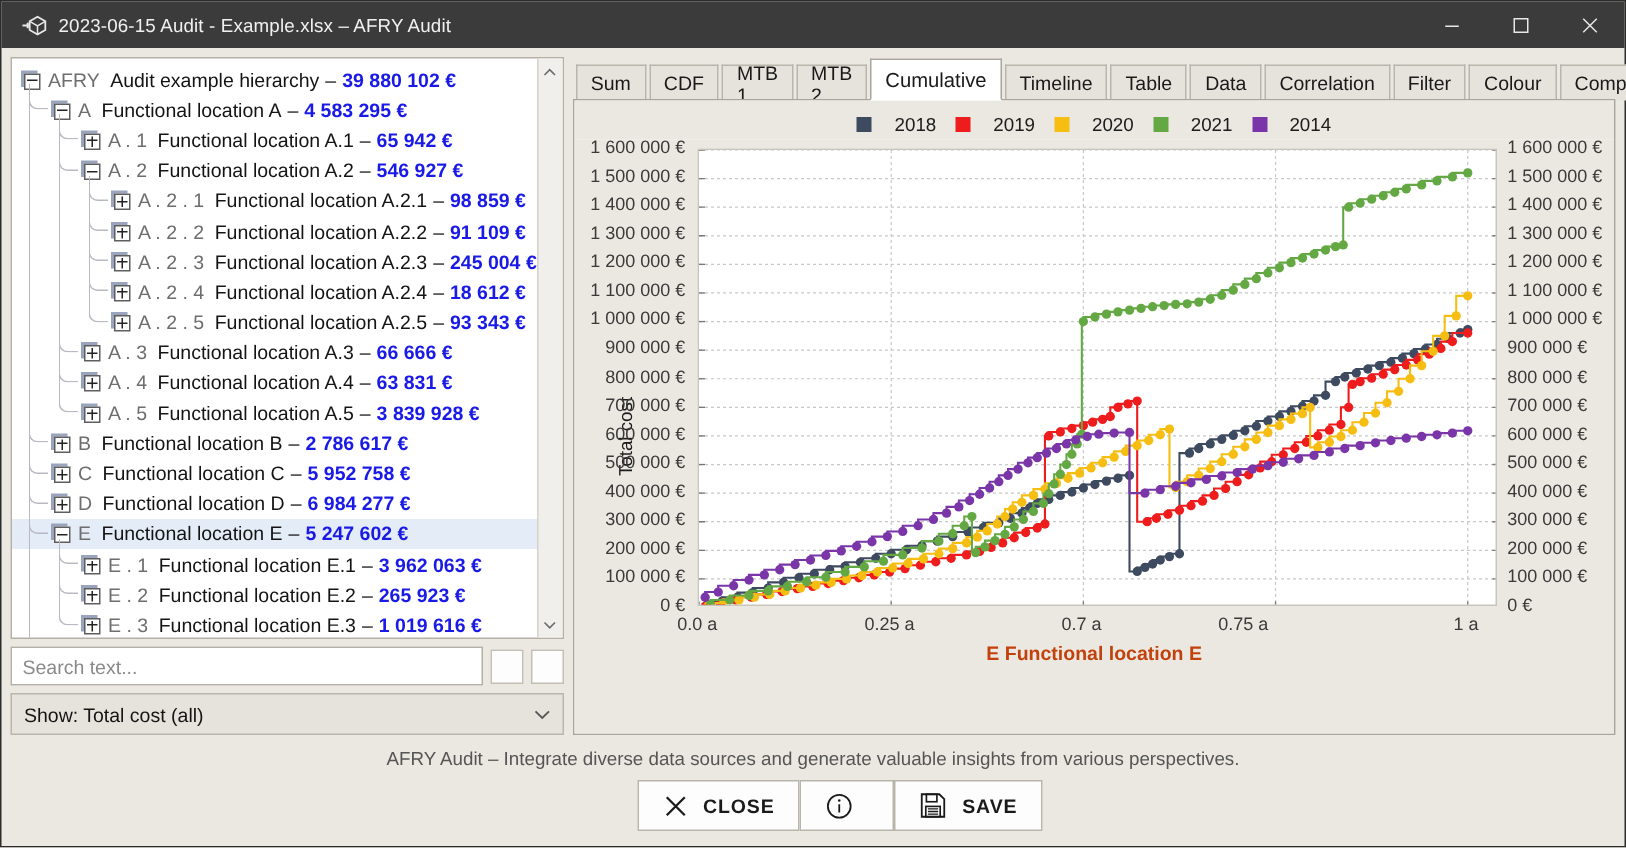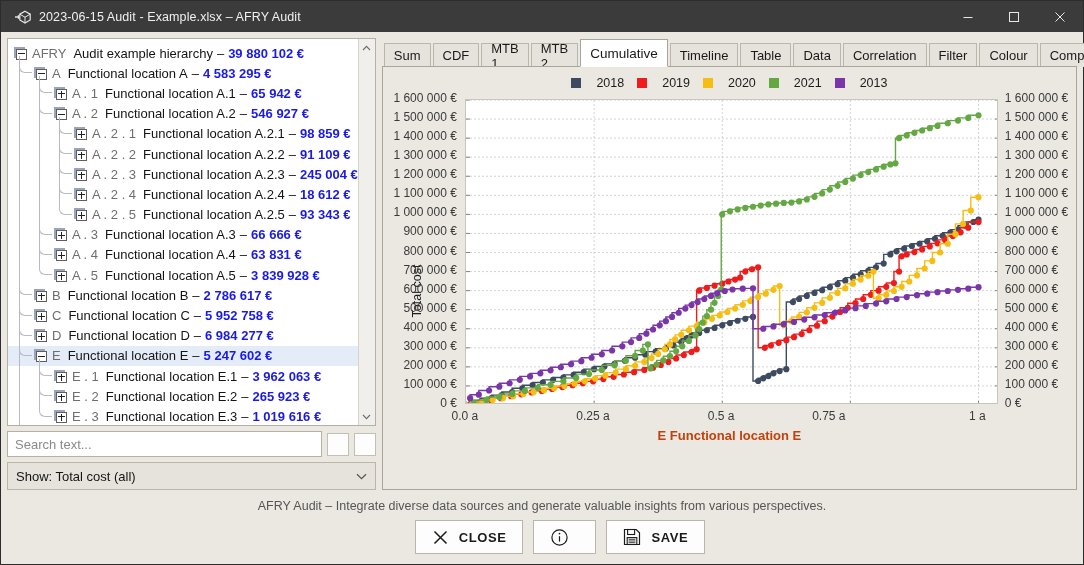--- a/index.html
+++ b/index.html
@@ -109,21 +109,21 @@
     height:25px; background:#e6e3dc; border:1px solid #bab6ac; display:flex; align-items:center;
     padding:0 8px; font-size:13px; color:#141414;
   }
   .combo .chev { margin-left:auto; padding-left:18px; color:#555; font-size:11px; }
   .combo.wide { width:184px; }
   .combo.narrow { width:110px; }
 
   
   .footer { flex:0 0 auto; padding:5px 0 0 0; text-align:center; }
   .tagline { font-size:12.5px; color:#555; padding:4px 0 7px 0; }
-  .btnrow { display:flex; justify-content:center; gap:10px; padding-bottom:10px;margin-left:36px; }
+  .btnrow { display:flex; justify-content:center; padding-bottom:10px;margin-left:36px; }
   .bigbtn {
     height:34px; min-width:56px; padding:0 16px; background:#fdfdfd; border:1px solid #b9b5ab;
     display:flex; align-items:center; justify-content:center; gap:10px;
     font-size:13px; font-weight:bold; letter-spacing:.6px; color:#1a1a1a;
   }
   svg { display:block; }
 </style>
 </head>
 <body>
 
@@ -490,21 +490,21 @@
             <div class="legend-item">
               <span class="legend-swatch" style="background: rgb(246, 189, 18);"></span>
               <span>2020</span>
             </div>
             <div class="legend-item">
               <span class="legend-swatch" style="background: rgb(100, 168, 68);"></span>
               <span>2021</span>
             </div>
             <div class="legend-item">
               <span class="legend-swatch" style="background: rgb(122, 54, 168);"></span>
-              <span>2013</span>
+              <span>2014</span>
             </div>
           </div>
         <div class="plotarea" id="plotarea">
           <div class="axis-ylabel">Total cost</div>
           <div class="plotbox" id="plotbox" style="left: 82px; top: 6px; width: 533px; height: 305px;">
               <svg width="533" height="305">
                 <line y1="305" y2="305" x1="0" x2="4" stroke="#777" stroke-width="0.9"></line>
                 <line y1="305" y2="305" x1="529" x2="533" stroke="#777" stroke-width="0.9"></line>
                 <line x1="0" x2="533" y1="285.9375" y2="285.9375" stroke="#c8c8c8" stroke-dasharray="2,2" stroke-width="0.8"></line>
                 <line y1="285.9375" y2="285.9375" x1="0" x2="4" stroke="#777" stroke-width="0.9"></line>
@@ -924,21 +924,21 @@
             <div class="ytick left" style="top: 55.1875px; left: 0px; width: 74px; text-align: right;">1 300 000 €</div>
             <div class="ytick right" style="top: 55.1875px; left: 622px; text-align: left;">1 300 000 €</div>
             <div class="ytick left" style="top: 36.125px; left: 0px; width: 74px; text-align: right;">1 400 000 €</div>
             <div class="ytick right" style="top: 36.125px; left: 622px; text-align: left;">1 400 000 €</div>
             <div class="ytick left" style="top: 17.0625px; left: 0px; width: 74px; text-align: right;">1 500 000 €</div>
             <div class="ytick right" style="top: 17.0625px; left: 622px; text-align: left;">1 500 000 €</div>
             <div class="ytick left" style="top: -2px; left: 0px; width: 74px; text-align: right;">1 600 000 €</div>
             <div class="ytick right" style="top: -2px; left: 622px; text-align: left;">1 600 000 €</div>
             <div class="xtick" style="left: 82px; top: 316px;">0.0 a</div>
             <div class="xtick" style="left: 210.125px; top: 316px;">0.25 a</div>
-            <div class="xtick" style="left: 338.25px; top: 316px;">0.5 a</div>
+            <div class="xtick" style="left: 338.25px; top: 316px;">0.7 a</div>
             <div class="xtick" style="left: 446px; top: 316px;">0.75 a</div>
             <div class="xtick" style="left: 594.5px; top: 316px;">1 a</div>
           </div>
       </div>
     </div>
   </div>
 
   <div class="footer">
     <div class="tagline">AFRY Audit – Integrate diverse data sources and generate valuable insights from various perspectives.</div>
     <div class="btnrow">

